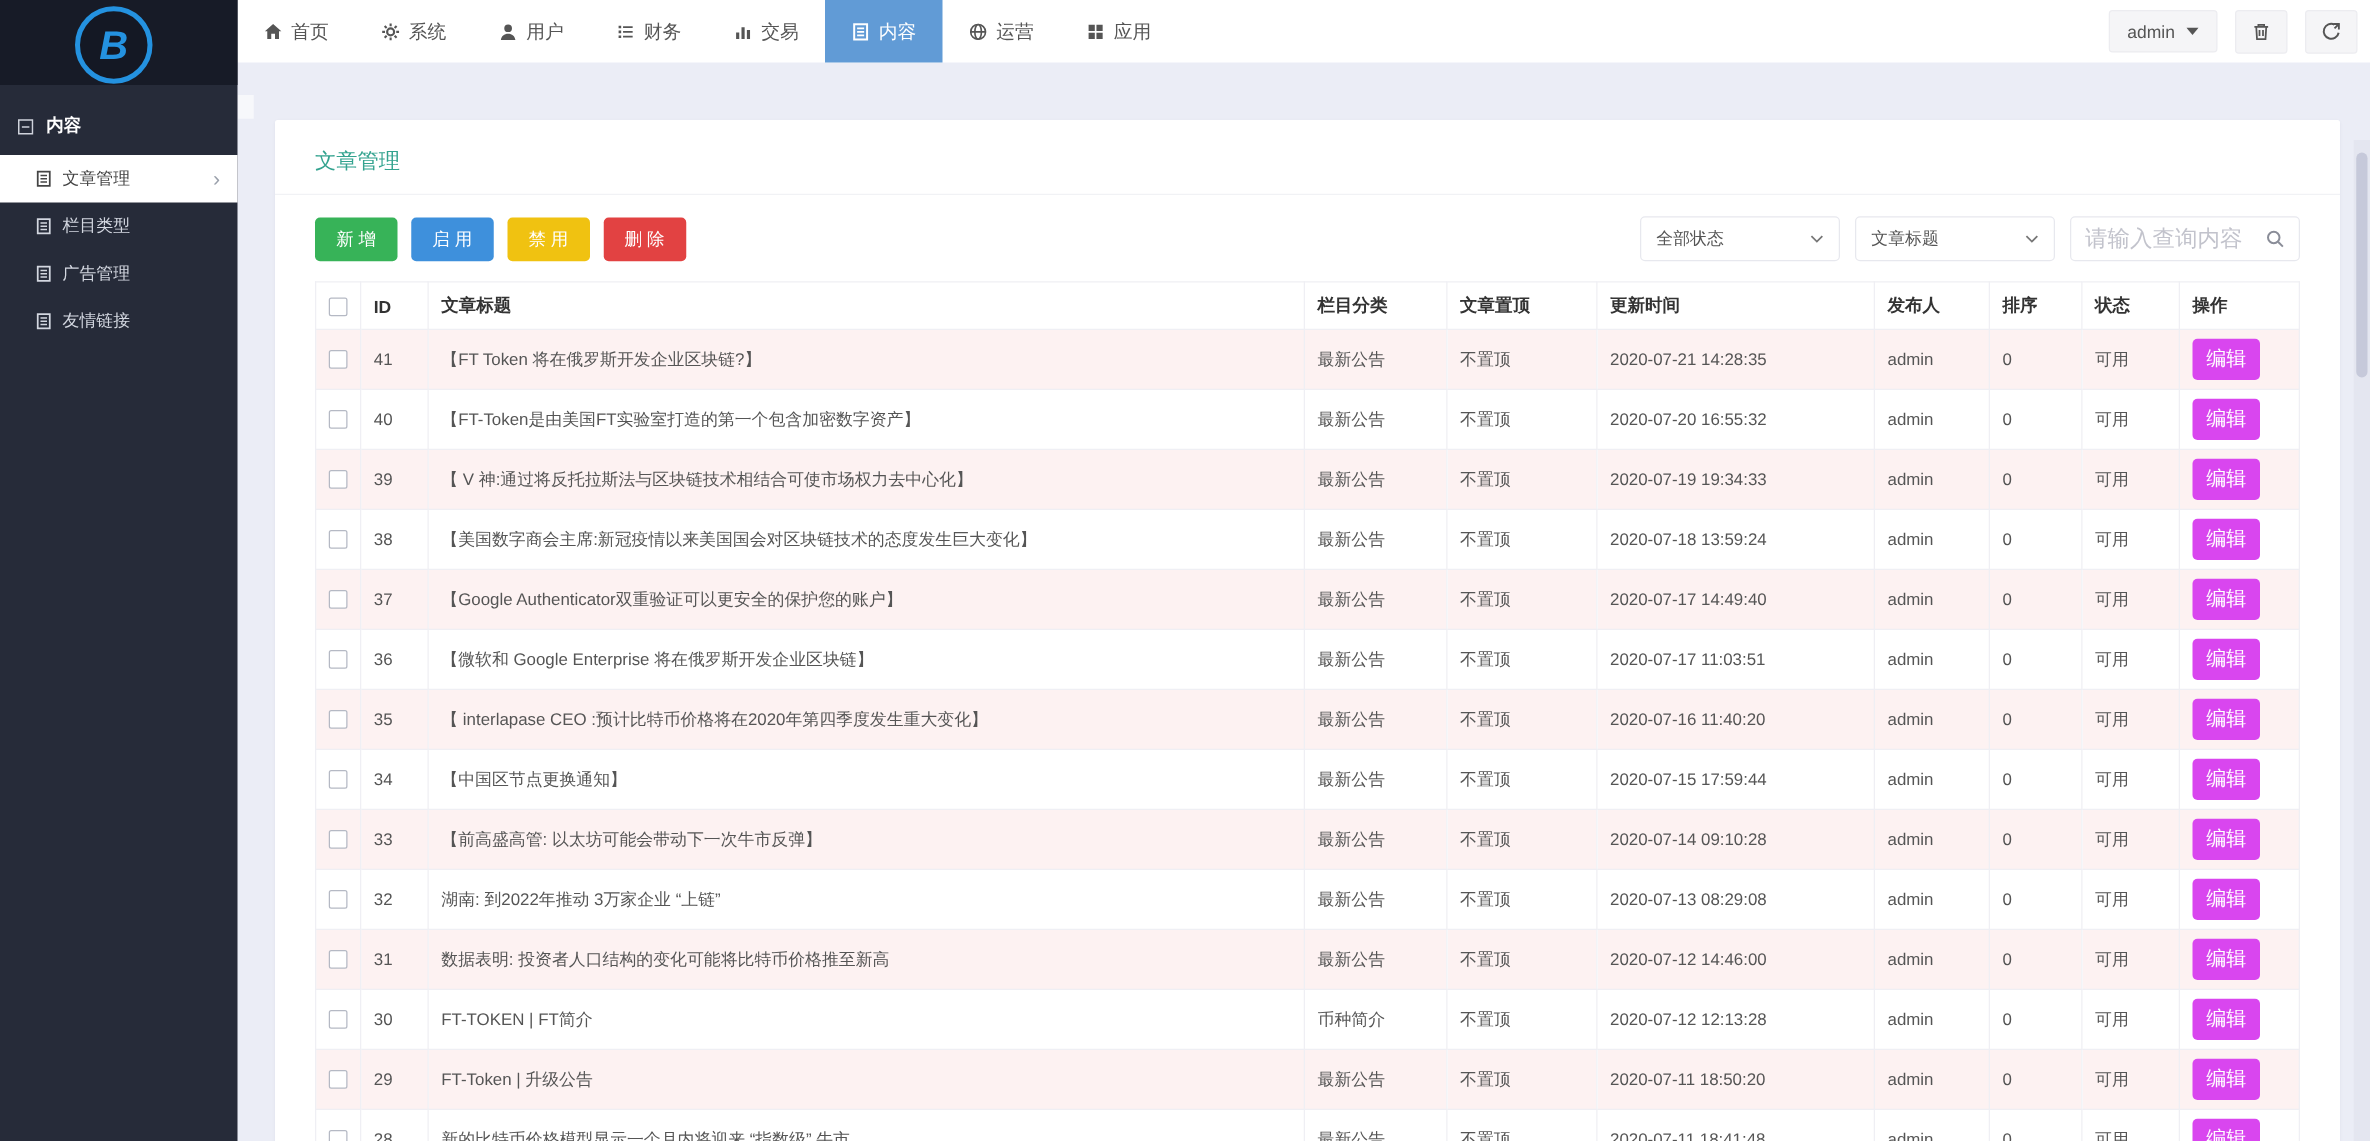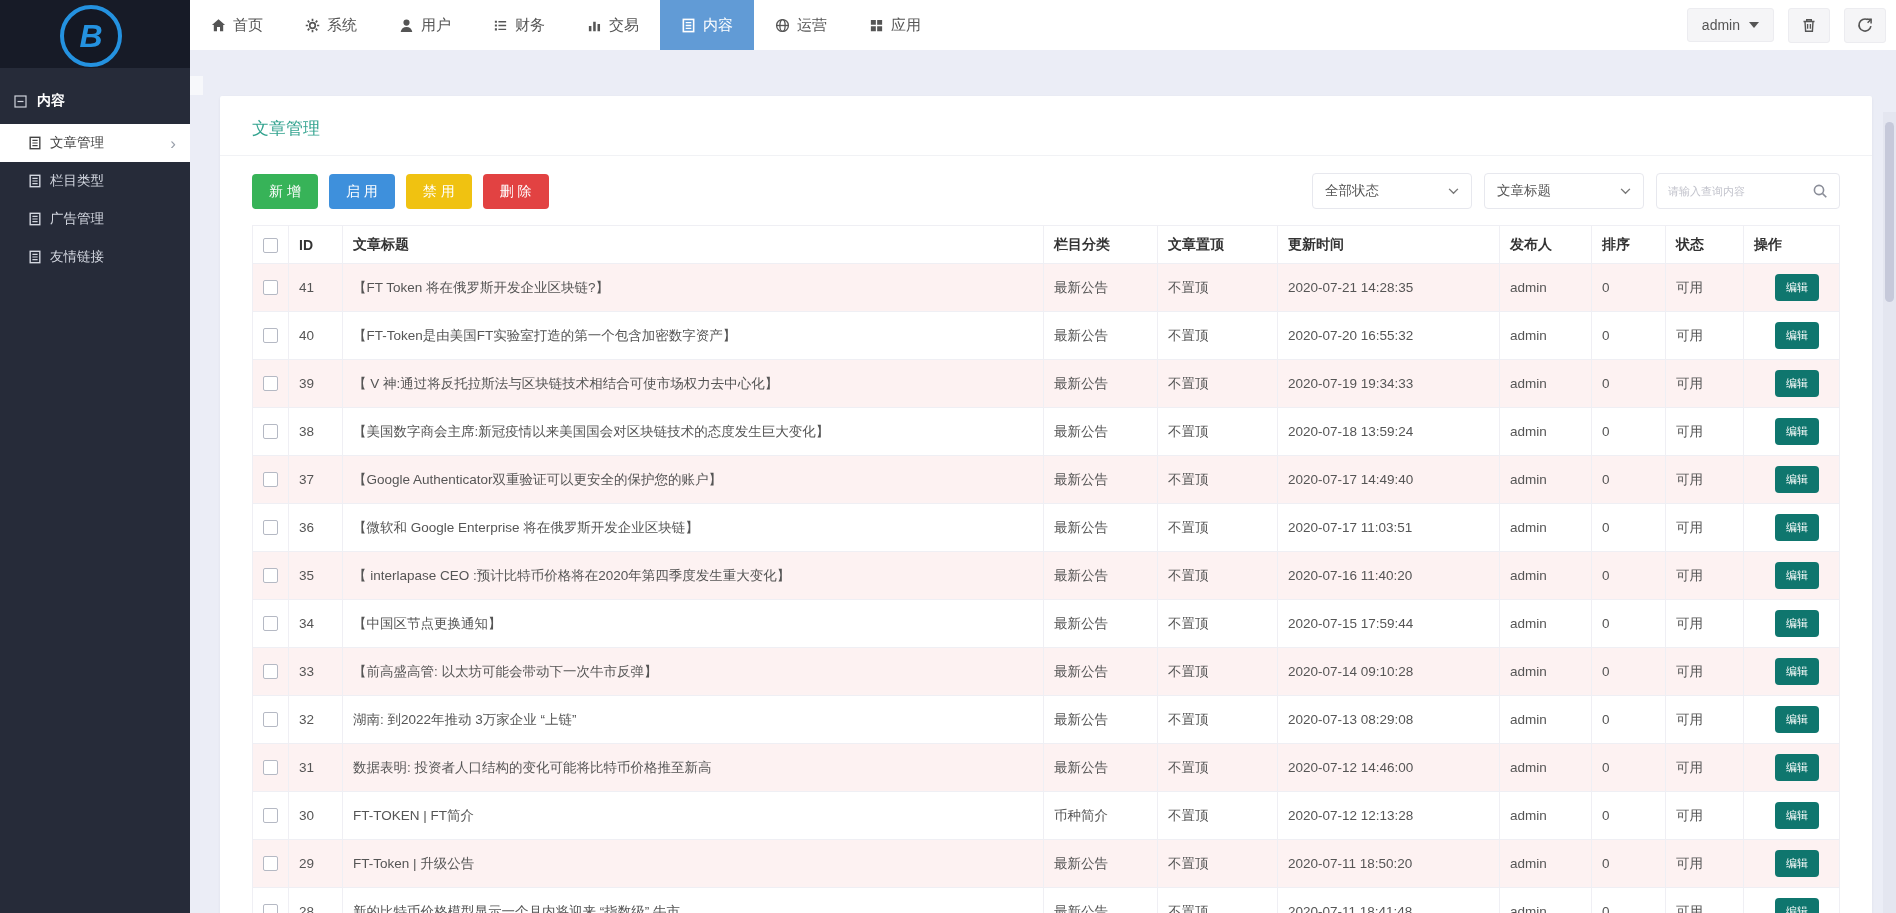--- a/index.html
+++ b/index.html
@@ -48,35 +48,35 @@
   .btn-disable { background:#f0c211; }
   .btn-delete { background:#e24242; }
 
   .filters { margin-left:auto; display:flex; align-items:center; gap:12px; }
   .select { width:160px; height:36px; border:1px solid #e7e8ee; border-radius:4px; background:#fff;
     display:flex; align-items:center; justify-content:space-between; padding:0 12px; font-size:13.5px;
     color:#555; cursor:pointer; }
   .select .chv { color:#777; display:flex; }
   .search-box { width:184px; height:36px; border:1px solid #e7e8ee; border-radius:4px; background:#fff;
     display:flex; align-items:center; padding:0 11px; }
-  .search-box input { border:none; outline:none; flex:1; font-size:11px; color:#555; min-width:0;
+  .search-box input { border:none; outline:none; flex:1; font-size:18px; color:#555; min-width:0;
     font-family:inherit; }
   .search-box input::placeholder { color:#c2c3cc; }
   .search-box .s-icon { color:#8a8d98; display:flex; }
 
   
   table { margin-top:16px; width:1588px; border-collapse:collapse; table-layout:fixed; font-size:13.5px; }
   th, td { border:1px solid #efeff4; padding:0 10px; text-align:left; overflow:hidden; white-space:nowrap; }
   th { height:38px; color:#333; font-weight:bold; font-size:14px; background:#fff; }
   td { height:48px; color:#555; }
   tbody tr:nth-child(odd) td { background:#fdf2f2; }
   .cb { display:inline-block; width:15px; height:15px; border:1px solid #b5b9c4; border-radius:2px;
     background:#fff; vertical-align:middle; cursor:pointer; }
-  .edit-btn { display:inline-block; padding:6px 11px; background:#0f766e; color:#fff; border-radius:4px;
-    font-size:11px; cursor:pointer;margin-left:21px; }
+  .edit-btn { display:inline-block; padding:6px 11px; background:#d946ef; color:#fff; border-radius:4px;
+    font-size:16px; cursor:pointer; }
 
   
   .scroll-track { position:absolute; right:0; top:56px; bottom:0; width:13px; background:#e4e6f0; }
   .scroll-thumb { position:absolute; left:2px; top:10px; width:9px; height:180px; border-radius:5px;
     background:#c6c9da; }
 </style>
 </head>
 <body>
 
 <div class="sidebar">

